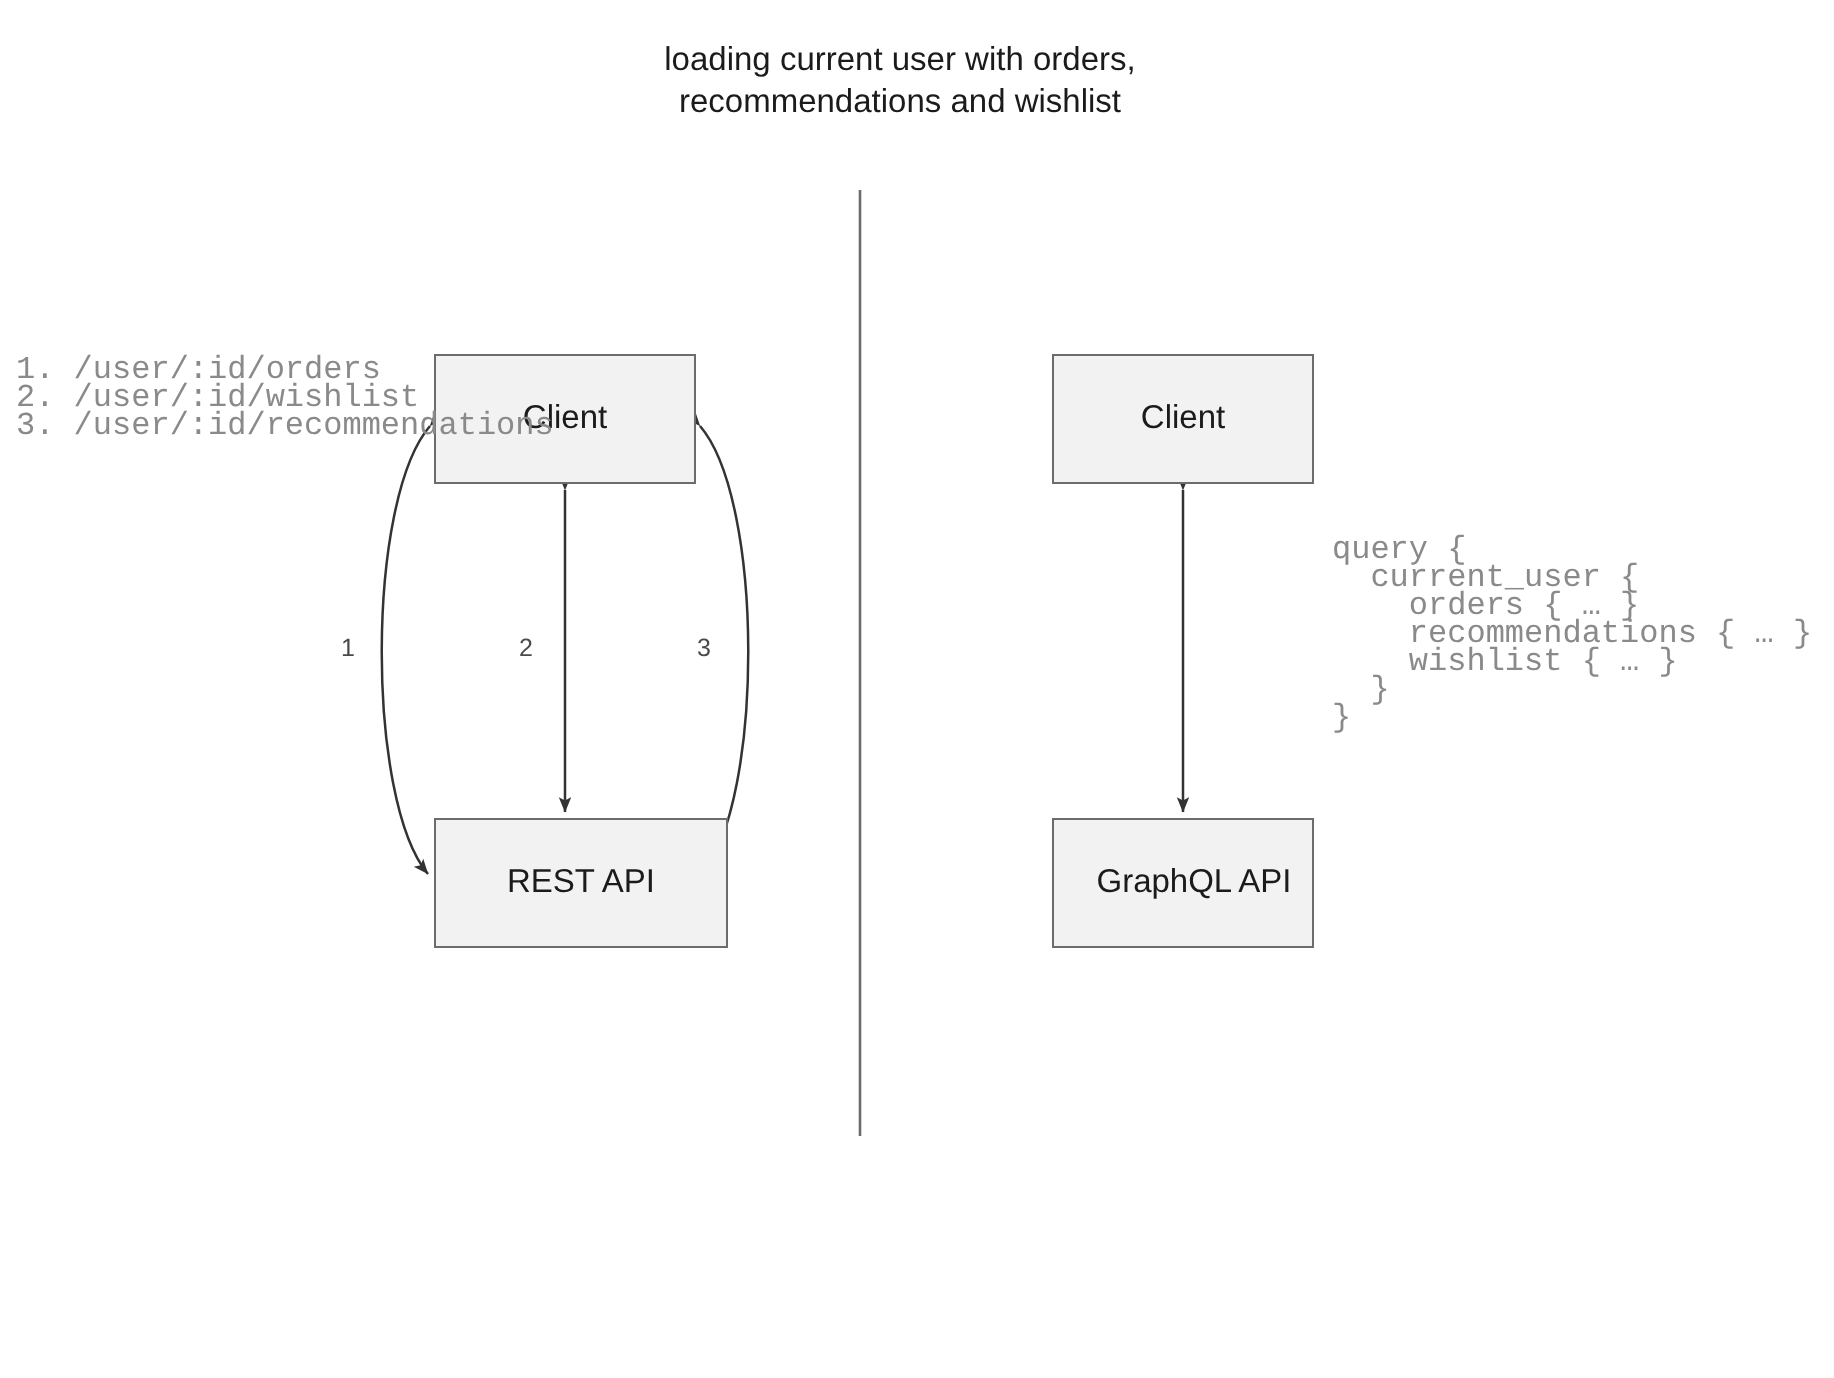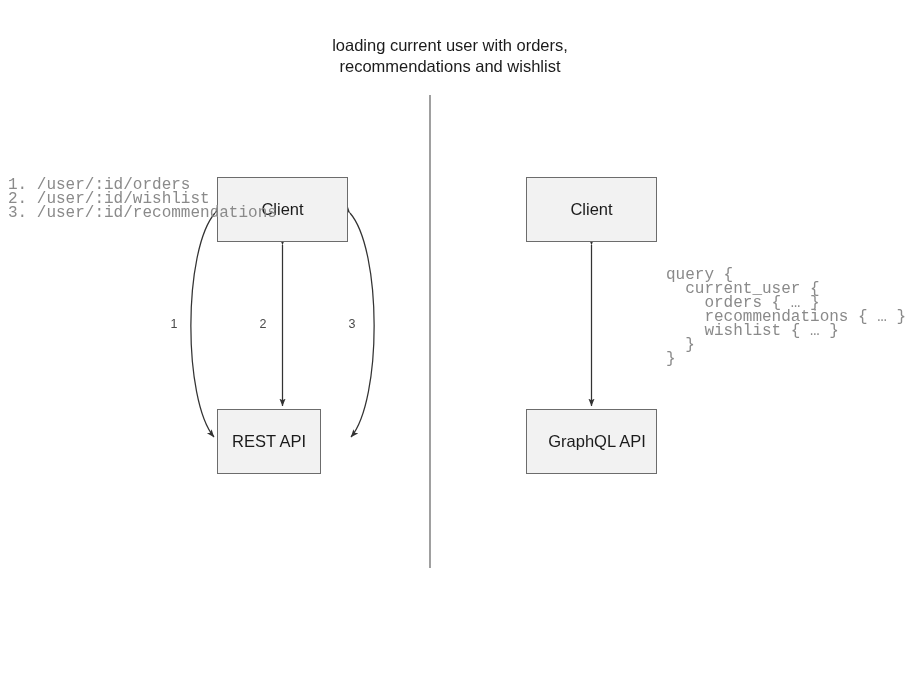--- a/index.html
+++ b/index.html
@@ -25,21 +25,20 @@
     position: absolute;
     left: 208px;
     top: 20px;
     width: 484px;
     text-align: center;
     font-size: 16.5px;
     line-height: 21px;
     color: #1b1b1b;
     font-family: "Liberation Sans", sans-serif;
     white-space: pre-line;
-    margin-top: 15px;
   }
   svg.layer {
     position: absolute;
     left: 0;
     top: 0;
     width: 917px;
     height: 689px;
     overflow: visible;
   }
   .node-box {
@@ -48,21 +47,21 @@
     border: 1.2px solid #6c6c6c;
     box-sizing: border-box;
     display: flex;
     align-items: center;
     justify-content: center;
     font-size: 16.5px;
     color: #1b1b1b;
     font-family: "Liberation Sans", sans-serif;
   }
   #node-client-rest   { left: 217px; top: 177px; width: 131px; height: 65px; }
-  #node-rest-api      { left: 217px; top: 409px; width: 104px; height: 65px; }
+  #node-rest-api      { left: 217px; top: 409px; width: 147px; height: 65px; }
   #node-client-gql    { left: 526px; top: 177px; width: 131px; height: 65px; }
   #node-graphql-api   { left: 526px; top: 409px; width: 131px; height: 65px; padding-left: 11px; }
 
   .edge-label {
     position: absolute;
     font-size: 12.5px;
     color: #4a4a4a;
     font-family: "Liberation Sans", sans-serif;
     text-align: center;
     width: 20px;

